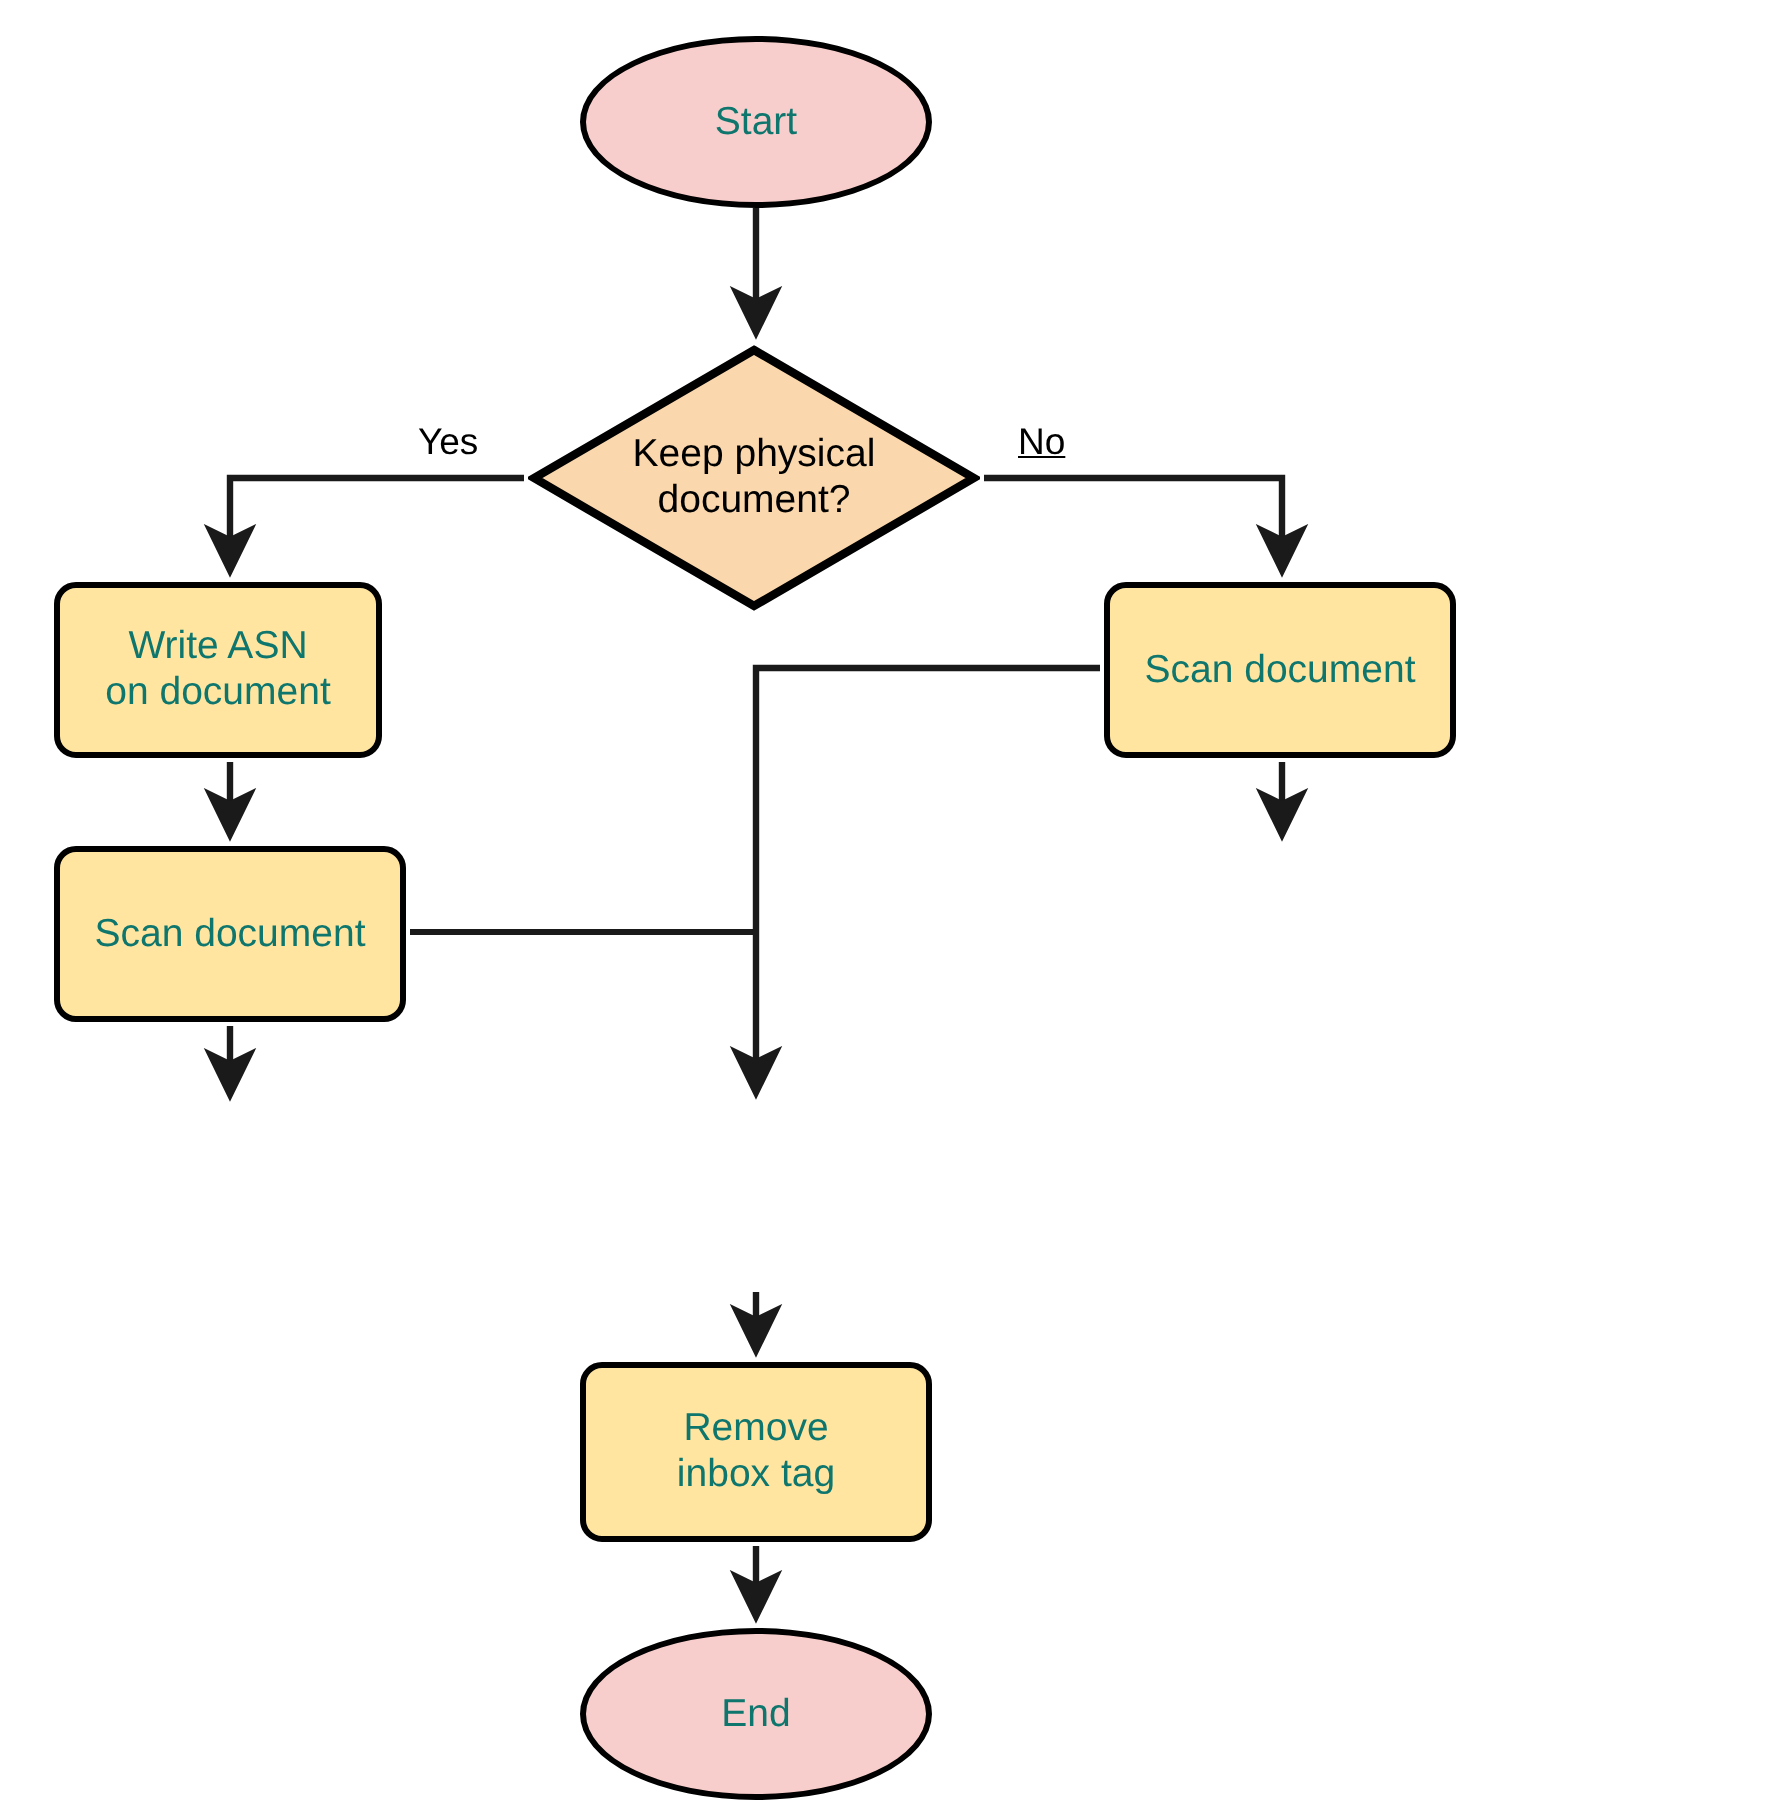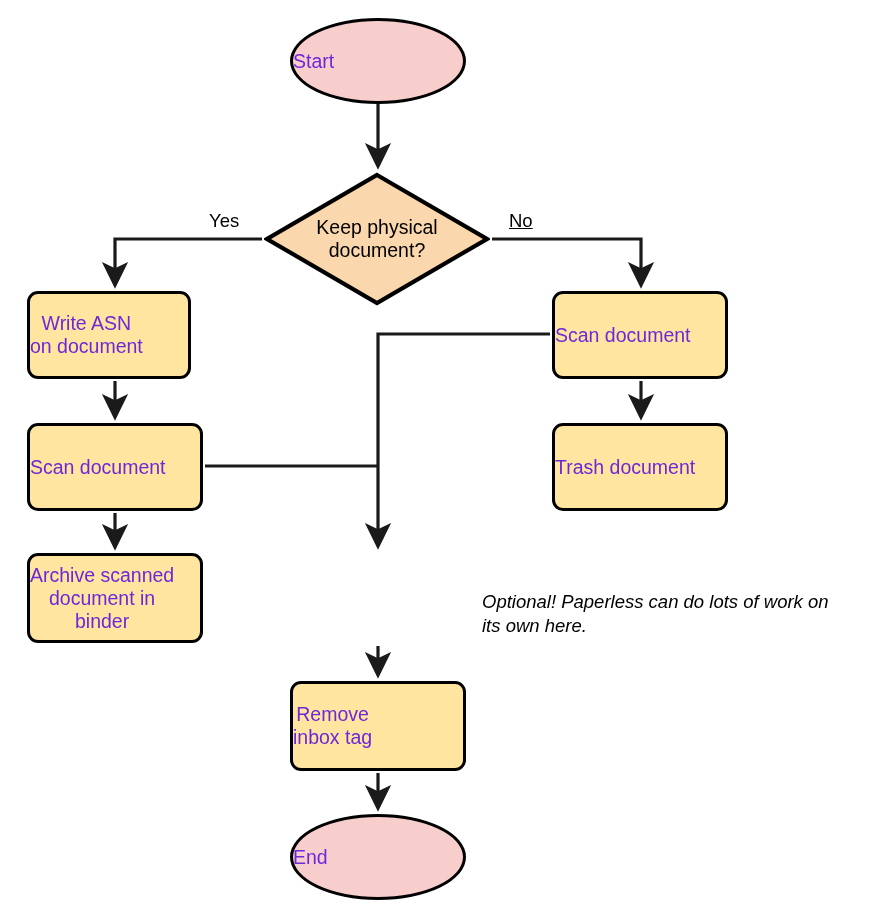--- a/index.html
+++ b/index.html
@@ -26,22 +26,23 @@
     left: 0;
     top: 0;
     width: 888px;
     height: 907px;
     pointer-events: none;
   }
   .node {
     position: absolute;
     display: flex;
     align-items: center;
+    justify-content: center;
     text-align: center;
-    color: #6d28d9;
+    color: #0f766e;
     line-height: 1.18;
     white-space: pre-line;
   }
   .node-process {
     background: #ffe5a0;
     border: 3px solid #000000;
     border-radius: 11px;
     font-size: 19.5px;
   }
   .node-terminator {
@@ -136,44 +137,34 @@
 
   <div class="node node-process" style="left:27px; top:291px; width:164px; height:88px;">
     <span>Write ASN
 on document</span>
   </div>
 
   <div class="node node-process" style="left:27px; top:423px; width:176px; height:88px;">
     <span>Scan document</span>
   </div>
 
-  <div class="node node-process" style="left:27px; top:553px; width:176px; height:90px;">
-    <span>Archive scanned
-document in
-binder</span>
-  </div>
 
   <div class="node node-process" style="left:552px; top:291px; width:176px; height:88px;">
     <span>Scan document</span>
   </div>
 
-  <div class="node node-process" style="left:552px; top:423px; width:176px; height:88px;">
-    <span>Trash document</span>
-  </div>
 
 
   <div class="node node-terminator" style="left:290px; top:814px; width:176px; height:86px;">
     <span>End</span>
   </div>
 
   <div class="node node-process" style="left:290px; top:681px; width:176px; height:90px;">
     <span>Remove
 inbox tag</span>
   </div>
 
   <div class="edge-label" style="left:209px; top:210px;">Yes</div>
 
   <div class="edge-label" style="left:509px; top:210px;text-decoration:underline;">No</div>
 
-  <div class="annotation" style="left:482px; top:590px; width:402px;">Optional! Paperless can do lots of work on
-its own here.</div>
 
 </div>
 
 </body></html>

